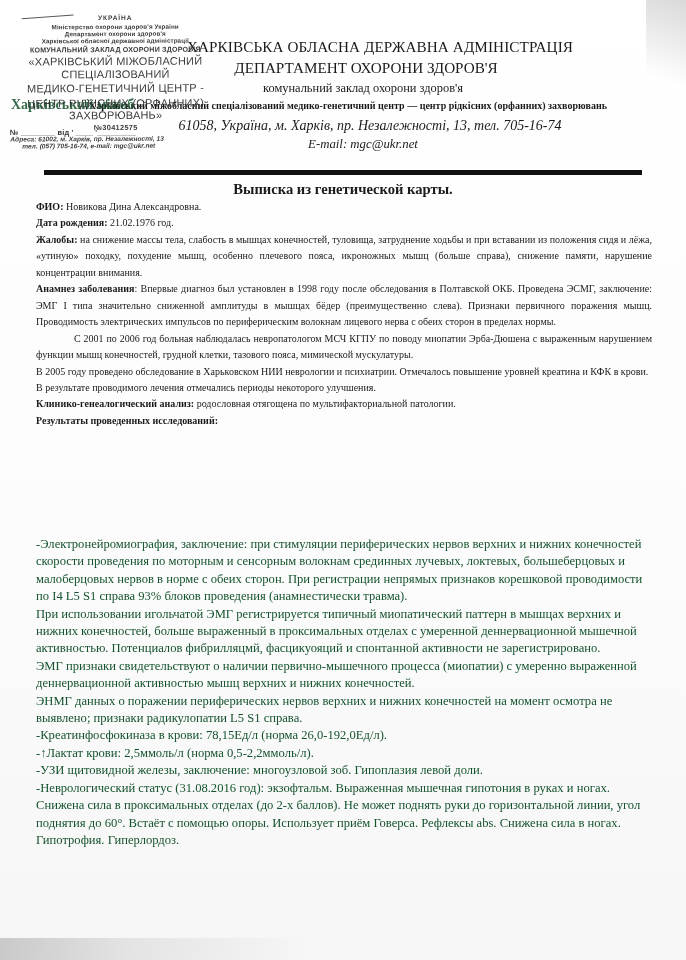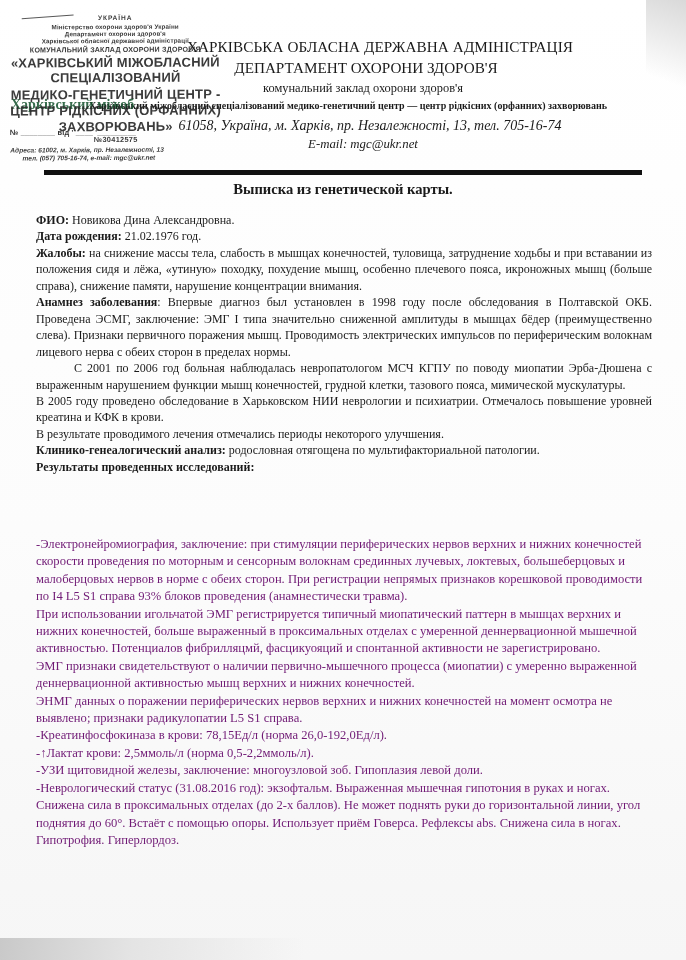--- a/index.html
+++ b/index.html
@@ -111,22 +111,22 @@
     font-weight: bold;
     letter-spacing: .1px;
   }
   .st-md {
     font-size: 7.1px;
     font-weight: bold;
     letter-spacing: .2px;
     margin-top: 1px;
   }
   .st-lg {
-    font-size: 13px;
-    font-weight: bold;
+    font-size: 11px;
+    font-weight: normal;
     letter-spacing: .2px;
     margin-top: 1.5px;
   }
   .st-num {
     font-size: 7.4px;
     font-weight: bold;
     letter-spacing: .3px;
     margin-top: 2px;
   }
   .st-addr {
@@ -191,39 +191,39 @@
     position: absolute;
     left: 0; top: 181px;
     width: 686px;
     text-align: center;
     font-size: 14.6px;
     font-weight: bold;
   }
 
   .body-a {
     position: absolute;
-    left: 36px; top: 212px;
+    left: 36px; top: 199px;
     width: 616px;
-    font-size: 12px;
+    font-size: 10px;
     line-height: 16.45px;
     text-align: justify;
     text-justify: inter-word;
   }
   .body-a p { margin: 0; }
   .body-a .indent { text-indent: 38px; }
   .lbl { font-weight: bold; }
 
   .body-b {
     position: absolute;
     left: 36px; top: 536px;
     width: 620px;
     font-size: 12.6px;
     line-height: 17.4px;
     text-align: left;
-    color: #701a75;
+    color: #14532d;
   }
   .body-b p { margin: 0; }
 </style>
 </head>
 <body>
 
 <div class="page">
 
   <div class="scan-tone"></div>
   <div class="scan-edge-right"></div>

